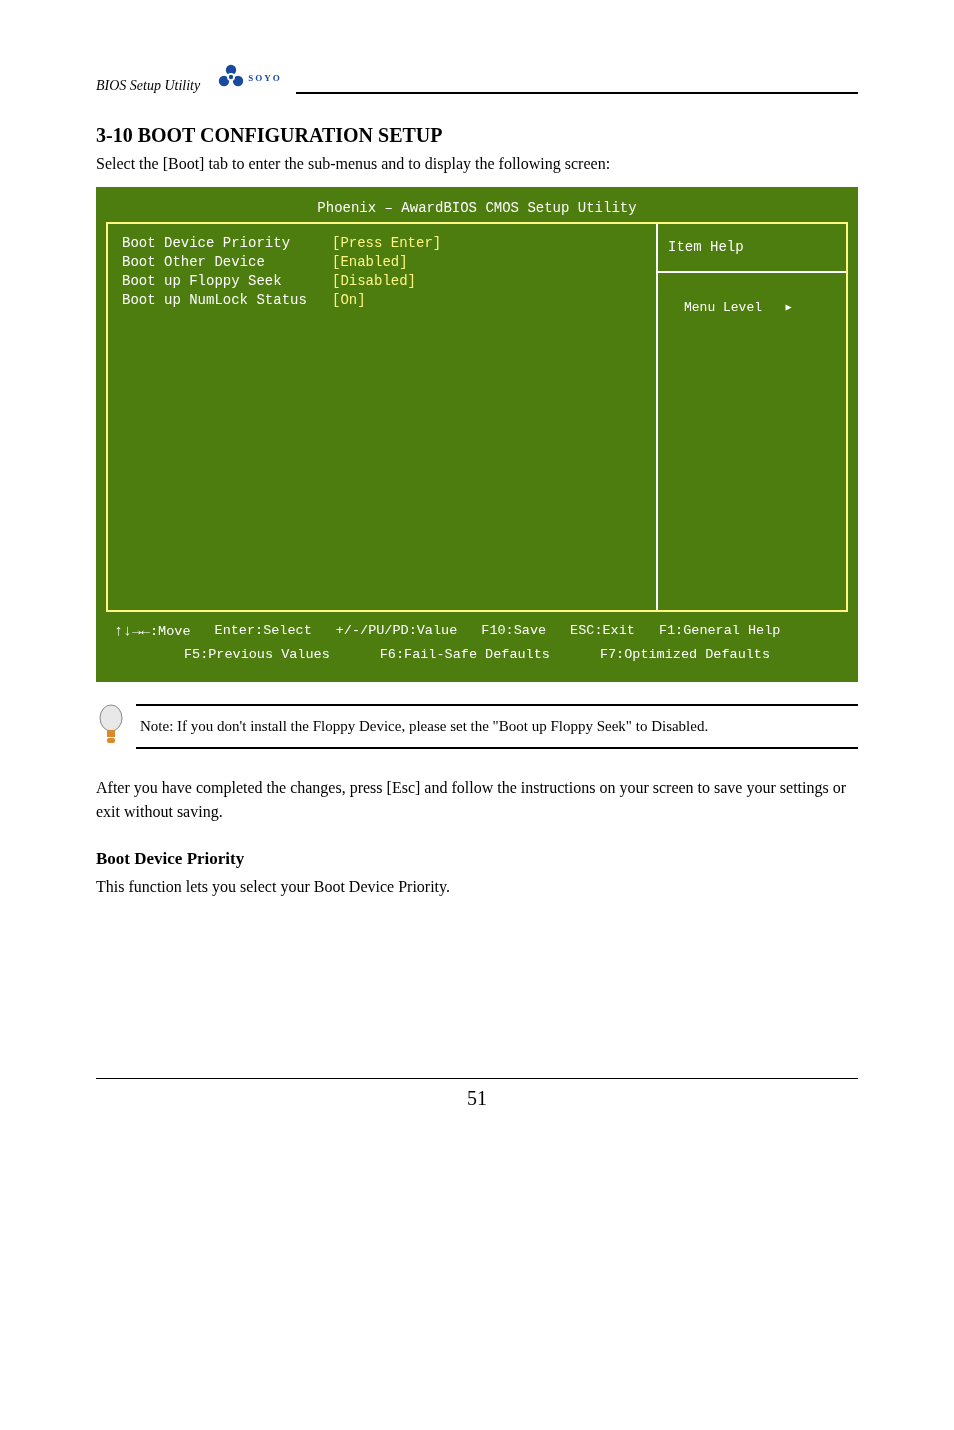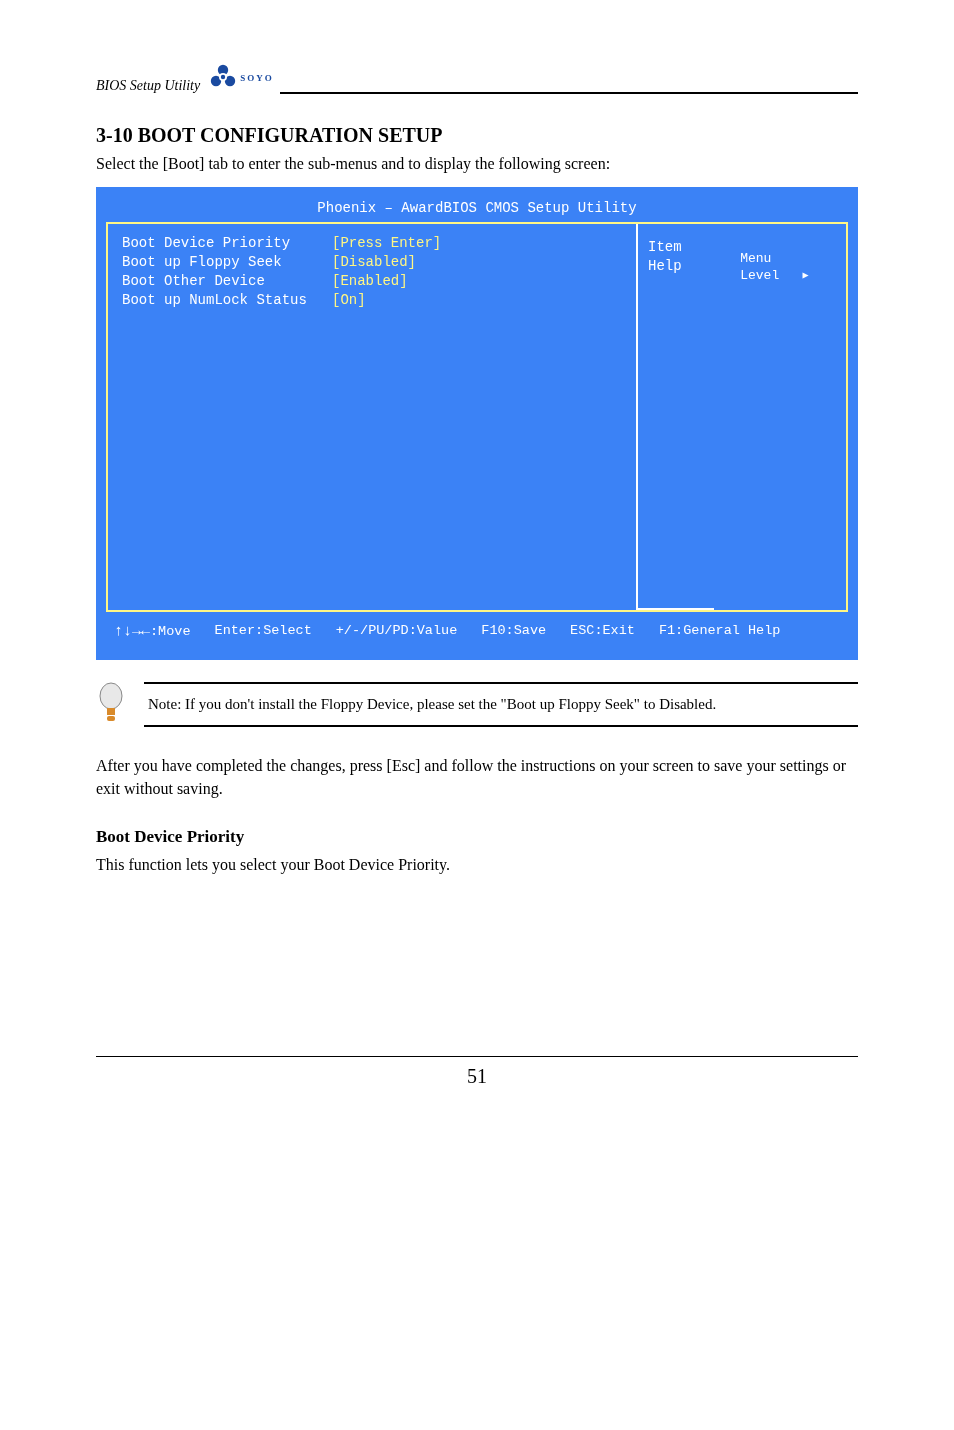--- a/index.html
+++ b/index.html
@@ -1,43 +1,43 @@
 <!DOCTYPE html>
 <html><head>
 <meta charset="utf-8">
 <style>
   *{box-sizing:border-box;margin:0;padding:0}
   body{background:#fff;font-family:"Times New Roman",serif;width:954px;margin:0 auto;color:#000}
   .page{padding:60px 96px 40px 96px}
-  .header-row{display:flex;align-items:flex-end;}
+  .header-row{display:flex;align-items:flex-end;gap:8px}
   .header-rule{flex:1;height:2px;background:#000}
   .header-label{font-size:14px;font-style:italic}
   .logo-stack{display:flex;flex-direction:row;align-items:center;margin:0 6px}
   .logo-circle{width:34px;height:34px;position:relative}
   .logo-txt{font-size:9px;letter-spacing:2px;color:#1a4aa0;font-weight:bold;margin-top:2px}
   h2.section-title{font-size:20px;font-weight:bold;margin:30px 0 8px 0}
   .intro{font-size:16px;margin-bottom:14px}
   
-  .bios{background:#3b82f6;color:#fff;font-family:"Courier New",monospace;font-size:14px;line-height:1.35;padding:12px 10px 18px 10px}
+  .bios{background:#4d7c0f;color:#fff;font-family:"Courier New",monospace;font-size:14px;line-height:1.35;padding:12px 10px 18px 10px}
   .bios-title{text-align:center;margin-bottom:4px}
   .bios-sub{text-align:center;margin-bottom:10px}
   .bios-panel{border:2px solid #fff684;display:flex;min-height:390px}
   .bios-left{flex:1;padding:10px 14px 10px 14px;border-right:2px solid #fff}
   .bios-left .row{display:flex}
   .bios-left .lab{width:210px}
   .bios-left .val{color:#fff684}
-  .bios-right{width:208px;display:flex;flex-direction:row}
+  .bios-right{width:188px;display:flex;flex-direction:column}
   .bios-help-hdr{padding:14px 10px;border-bottom:2px solid #fff}
   .bios-help-body{padding:26px;font-size:13px}
   .tri{display:inline-block;font-size:10px;vertical-align:1px}
   .bios-nav{padding:10px 8px 0 8px;font-size:13.5px}
   .bios-nav .navline{display:flex;gap:24px;flex-wrap:wrap}
   .arrow-glyph{font-size:15px}
   
-  .note-wrap{display:flex;gap:18px;margin-top:22px;align-items:flex-start}
+  .note-wrap{display:flex;gap:10px;margin-top:22px;align-items:flex-start}
   .bulb{width:30px;flex:0 0 30px}
   .note-box{flex:1;border-top:2px solid #000;border-bottom:2px solid #000;padding:12px 4px}
   .note-box p{font-size:15px}
   .para{font-size:16px;margin-top:24px;line-height:1.45}
   h3.sub{font-size:17px;font-weight:bold;margin-top:26px}
   
   .footer{margin-top:180px}
   .footer-rule{height:1px;background:#000;margin-bottom:8px}
   .page-num{text-align:center;font-size:20px}
 </style>
@@ -70,26 +70,26 @@
 
   <div class="bios">
     <div class="bios-title">Phoenix – AwardBIOS CMOS Setup Utility</div>
     <div class="bios-panel">
       <div class="bios-left">
         <div class="row">
           <span class="lab">Boot Device Priority</span>
           <span class="val">[Press Enter]</span>
         </div>
         <div class="row">
+          <span class="lab">Boot Other Device</span>
+          <span class="val">[Enabled]</span>
+        </div>
+        <div class="row">
           <span class="lab">Boot up Floppy Seek</span>
           <span class="val">[Disabled]</span>
-        </div>
-        <div class="row">
-          <span class="lab">Boot Other Device</span>
-          <span class="val">[Enabled]</span>
         </div>
         <div class="row">
           <span class="lab">Boot up NumLock Status</span>
           <span class="val">[On]</span>
         </div>
       </div>
       <div class="bios-right">
         <div class="bios-help-hdr">Item Help</div>
         <div class="bios-help-body">
           <span>Menu Level</span>&nbsp;&nbsp;
@@ -98,20 +98,25 @@
       </div>
     </div>
     <div class="bios-nav">
       <div class="navline">
         <span><span class="arrow-glyph">↑↓→←</span><span>:Move</span></span>
         <span>Enter:Select</span>
         <span>+/-/PU/PD:Value</span>
         <span>F10:Save</span>
         <span>ESC:Exit</span>
         <span>F1:General Help</span>
+      </div>
+      <div class="navline" style="margin-top:4px;justify-content:center;gap:50px">
+        <span>F5:Previous Values</span>
+        <span>F6:Fail-Safe Defaults</span>
+        <span>F7:Optimized Defaults</span>
       </div>
     </div>
   </div>
 
   <div class="note-wrap">
     <div class="bulb">
       <svg viewBox="0 0 30 44" width="30" height="44">
         <ellipse cx="15" cy="14" rx="11" ry="13" fill="#e8e8e8" stroke="#888" stroke-width="1"></ellipse>
         <rect x="11" y="26" width="8" height="7" fill="#d98a2a"></rect>
         <rect x="11" y="34" width="8" height="5" rx="2" fill="#d98a2a"></rect>

